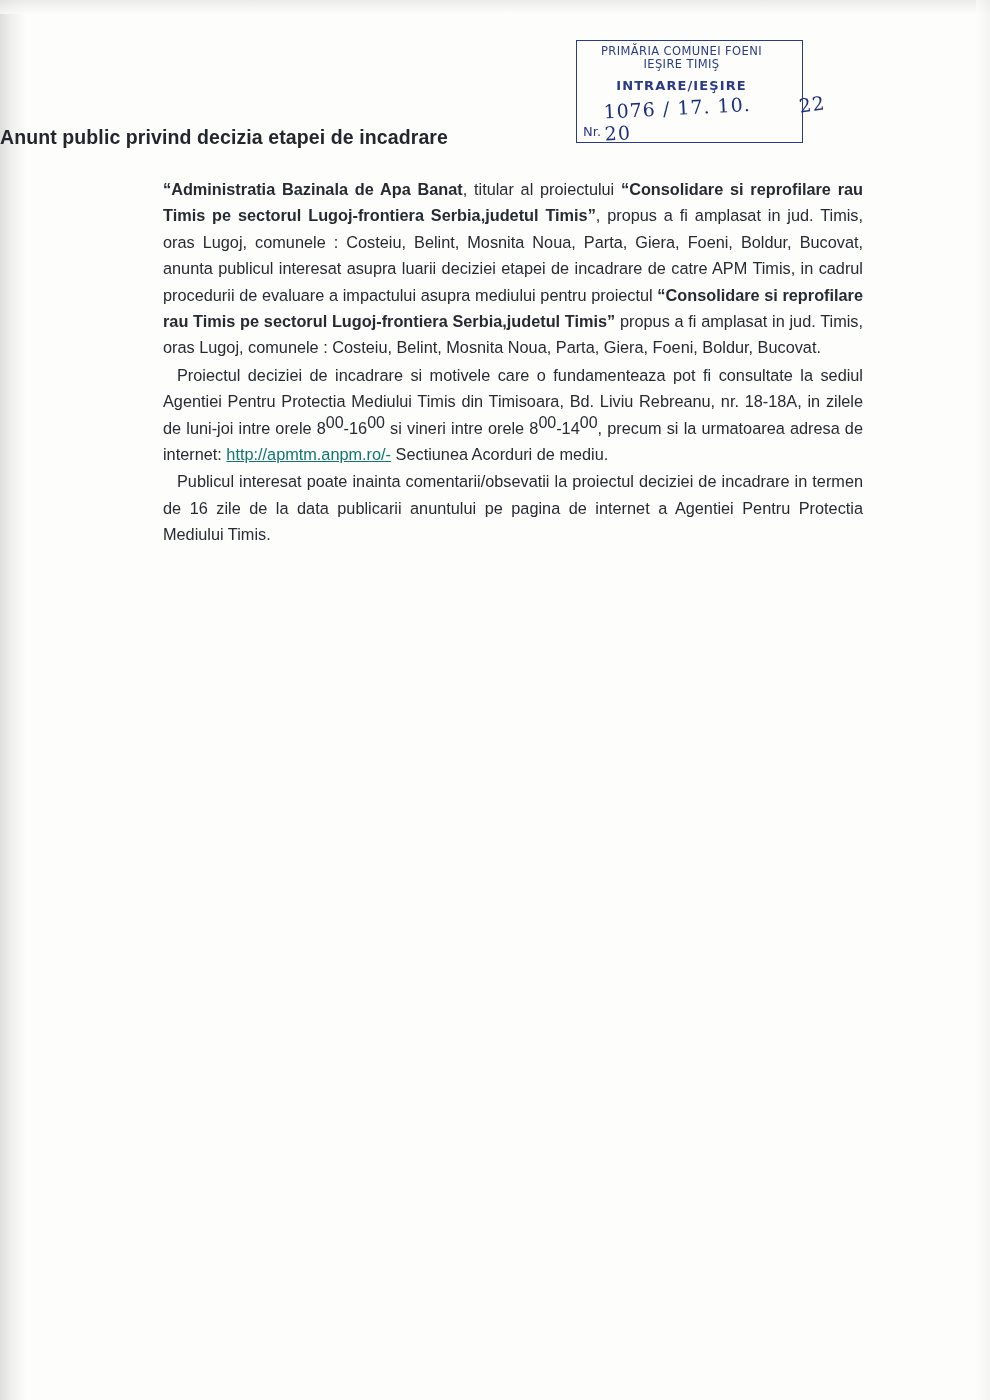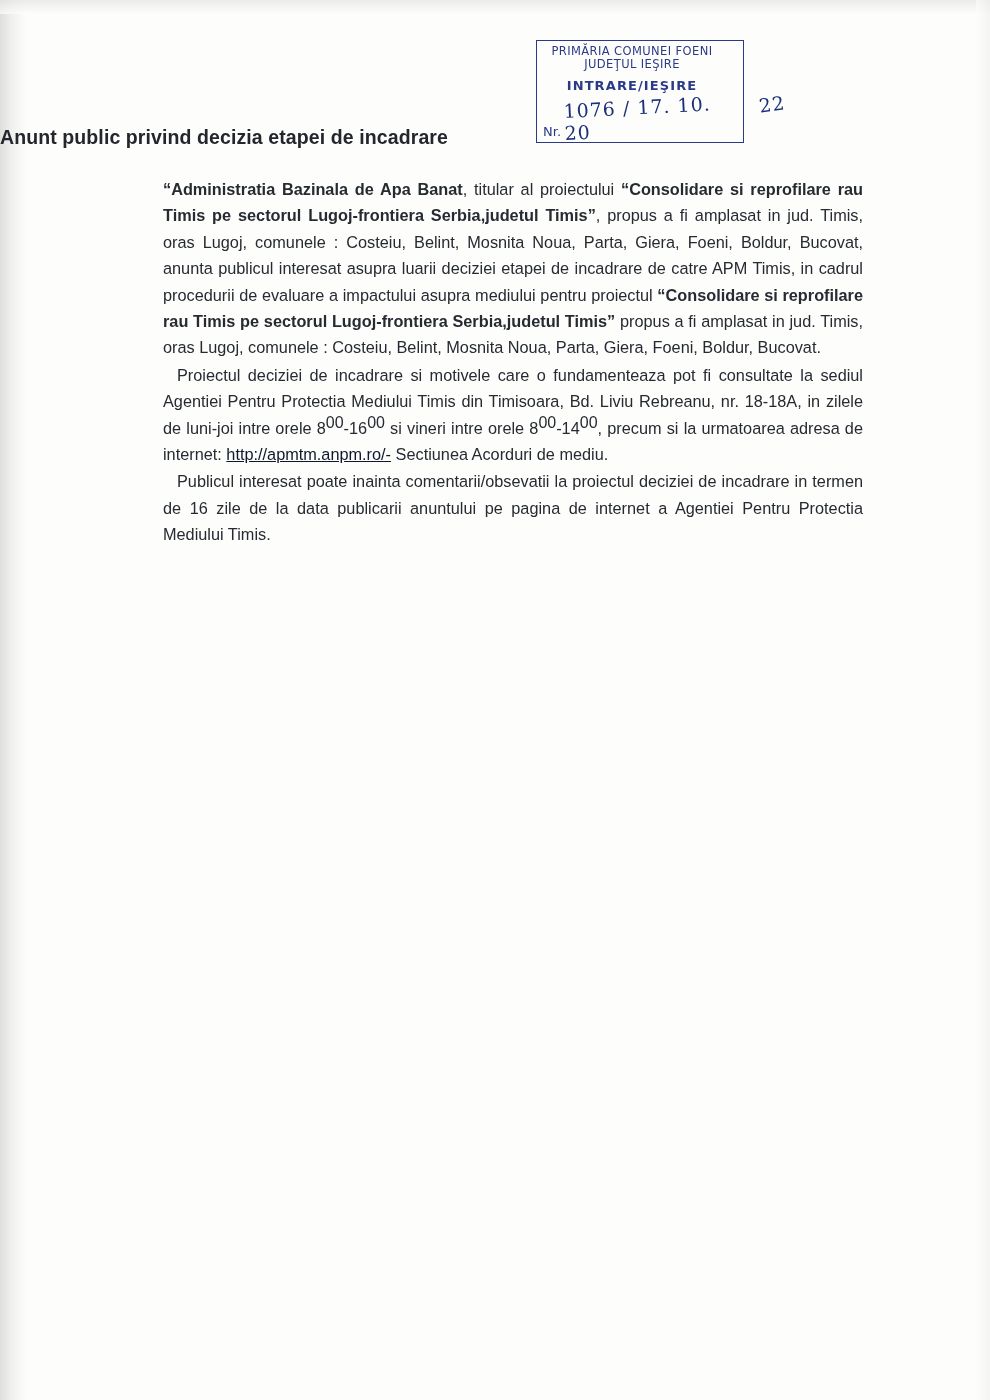--- a/index.html
+++ b/index.html
@@ -39,23 +39,23 @@
     position: absolute;
     top: 0; right: 0;
     width: 14px; height: 100%;
     background: linear-gradient(to left, #eeeeec 0%, #fdfdfc 100%);
     opacity: .6;
   }
 
   
   .stamp {
     position: absolute;
-    left: 536px;
+    left: 576px;
     top: 40px;
-    width: 208px;
+    width: 227px;
     border: 1.3px solid #2b3a86;
     box-sizing: border-box;
     padding: 4px 22px 3px 6px;
     color: #2b3a86;
     font-family: "DejaVu Sans", sans-serif;
     background: transparent;
   }
   .stamp-line1, .stamp-line2, .stamp-line3 {
     text-align: center;
     letter-spacing: .4px;
@@ -120,39 +120,39 @@
     line-height: 1.62;
     text-align: justify;
     color: #262a31;
   }
   .para { margin: 0 0 0 0; }
   .para + .para { margin-top: 1px; }
   .indent { text-indent: 14px; }
   .b { font-weight: bold; }
   .lnk {
     text-decoration: underline;
-    color: #0f172a;
+    color: #0f766e;
   }
   sup.t {
     font-size: 16px;
     vertical-align: super;
     line-height: 0;
   }
 </style>
 </head>
 <body>
 
 <div class="page">
   <div class="scan-edge-left"></div>
   <div class="scan-edge-top"></div>
   <div class="scan-edge-right"></div>
 
   <div class="stamp">
     <div class="stamp-line1">PRIMĂRIA COMUNEI FOENI</div>
-    <div class="stamp-line2">JUDEŢUL IEŞIRE</div>
+    <div class="stamp-line2">IEŞIRE TIMIŞ</div>
     <div class="stamp-line3">INTRARE/IEŞIRE</div>
     <div class="stamp-nr-row">
       <span class="stamp-nr-label">Nr.</span>
       <span class="stamp-handwrite">1076 / 17. 10. 20</span>
     </div>
     <div class="stamp-handwrite-tail">22</div>
   </div>
 
   <div class="doc-title">Anunt public privind decizia etapei de incadrare</div>
 

